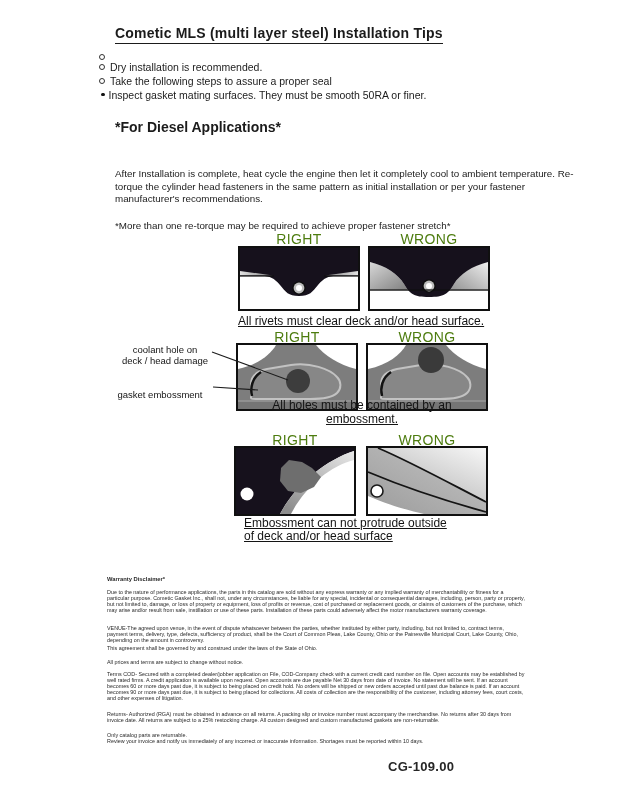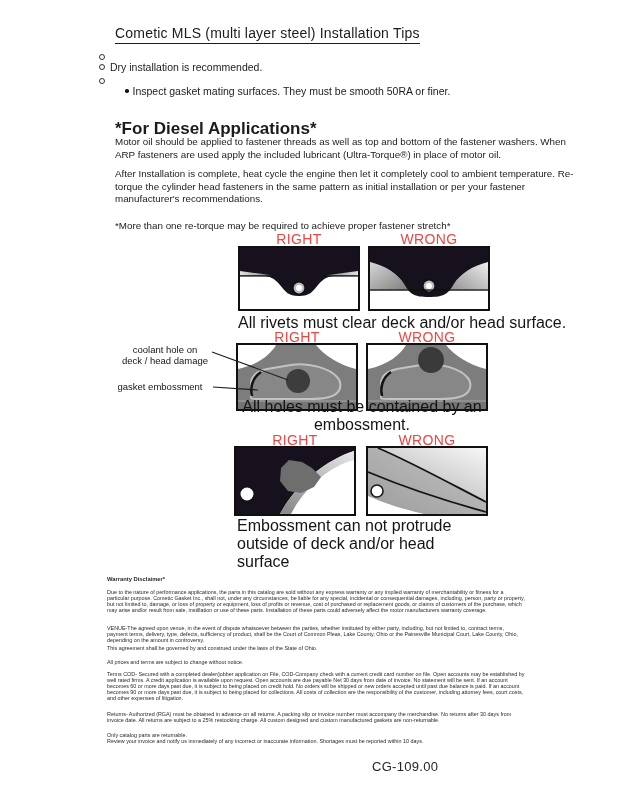--- a/index.html
+++ b/index.html
@@ -1,31 +1,31 @@
 <!DOCTYPE html>
 <html><head>
 <meta charset="utf-8">
 <style>
   html,body{margin:0;padding:0;background:#fff;}
   .page{position:relative;width:618px;height:800px;background:#ffffff;overflow:hidden;
         font-family:"Liberation Sans",sans-serif;color:#1b1b1b;}
   .abs{position:absolute;}
-  .doc-title{left:115px;top:25px;font-size:14px;font-weight:normal;
+  .doc-title{left:115px;top:25px;font-size:14px;font-weight:bold;
              border-bottom:1.6px solid #1b1b1b;padding-bottom:2px;letter-spacing:0.2px;}
   .tips{left:99px;top:49px;font-size:10.5px;line-height:14px;}
   .tip-row{display:flex;align-items:flex-start;}
   .tip-row .oglyph{width:4px;height:4px;border:1px solid #333;border-radius:50%;
                    margin:4.5px 5px 0 0;flex:0 0 auto;}
-  .sub{margin-left:26px;}
+  .sub{margin-left:2px;}
   .tip-row .dglyph{width:3.5px;height:3.5px;background:#111;border-radius:50%;
                    margin:5px 4px 0 0;flex:0 0 auto;}
-  .diesel-h{left:115px;top:119px;font-size:17px;font-weight:bold;}
+  .diesel-h{left:115px;top:119px;font-size:14px;font-weight:bold;}
   .body-p{left:115px;width:462px;font-size:9.8px;line-height:12.6px;}
-  .dlabel{font-size:14px;letter-spacing:0.4px;text-align:center;width:122px;color:#ef4444;}
-  .cap{font-size:16px;color:#141414;}
+  .dlabel{font-size:14px;letter-spacing:0.4px;text-align:center;width:122px;color:#4d7c0f;}
+  .cap{font-size:12px;color:#141414;text-decoration:underline;}
   .dsvg{display:block;}
   .side-lbl{font-size:9.5px;line-height:10.5px;text-align:center;color:#141414;}
   .warr{left:107px;width:418px;font-size:5.4px;line-height:6px;color:#2a2a2a;}
   .warr-h{font-weight:bold;font-size:5.8px;}
   .page-code{font-size:13px;letter-spacing:0.3px;color:#262626;}
 </style>
 </head>
 <body>
 
 <div class="page">
@@ -35,29 +35,29 @@
   <div class="abs tips">
     <div class="tip-row">
       <span class="oglyph"></span>
     </div>
     <div class="tip-row">
       <span class="oglyph"></span>
       <span>Dry installation is recommended.</span>
     </div>
     <div class="tip-row">
       <span class="oglyph"></span>
+      <span>Take the following steps to assure a proper seal</span>
     </div>
     <div class="tip-row sub">
       <span class="dglyph"></span>
       <span>Inspect gasket mating surfaces.  They must be smooth 50RA or finer.</span>
     </div>
   </div>
 
   <div class="abs diesel-h">*For Diesel Applications*</div>
-  <div class="abs body-p" style="top:136px;">Motor oil should be applied to fastener threads as well as top and bottom of the fastener washers. When ARP fasteners are used apply the included lubricant (Ultra-Torque®) in place of motor oil.</div>
   <div class="abs body-p" style="top:168px;">After Installation is complete, heat cycle the engine then let it completely cool to ambient temperature. Re-torque the cylinder head fasteners in the same pattern as initial installation or per your fastener manufacturer's recommendations.</div>
   <div class="abs body-p" style="top:220px;">*More than one re-torque may be required to achieve proper fastener stretch*</div>
 
   <div class="abs dlabel" style="left:238px;top:231px;">RIGHT</div>
   <div class="abs dlabel" style="left:368px;top:231px;">WRONG</div>
 
   <svg class="abs dsvg" style="left:238px;top:246px;" width="122" height="65" viewBox="0 0 122 65">
     <defs>
       <linearGradient id="wL" x1="0" y1="0" x2="1" y2="0">
         <stop offset="0" stop-color="#e2e2e2"></stop>
@@ -106,21 +106,21 @@
 
   <div class="abs cap" style="left:238px;top:314px;">All rivets must clear deck and/or head surface.</div>
 
   <div class="abs dlabel" style="left:236px;top:329px;">RIGHT</div>
   <div class="abs dlabel" style="left:366px;top:329px;">WRONG</div>
 
   <div class="abs side-lbl" style="left:118px;top:345px;width:94px;">
     <div>coolant hole on</div>
     <div>deck / head damage</div>
   </div>
-  <div class="abs side-lbl" style="left:108px;top:382px;width:104px;">gasket embossment</div>
+  <div class="abs side-lbl" style="left:108px;top:390px;width:104px;">gasket embossment</div>
 
   <svg class="abs dsvg" style="left:236px;top:343px;" width="122" height="68" viewBox="0 0 122 68">
     <rect x="1" y="1" width="120" height="66" fill="#7d7d7d" stroke="#101010" stroke-width="2"></rect>
     <rect x="2" y="58.5" width="118" height="7.5" fill="#757575"></rect>
     <line x1="2" y1="58" x2="120" y2="58" stroke="#a5a5a5" stroke-width="1"></line>
     <path d="M2,2 L40,2 C35,11 22,22 2,26 Z" fill="#ffffff"></path>
     <path d="M80,2 L120,2 L120,26 C103,22 88,12 80,2 Z" fill="#ffffff"></path>
     <path d="M15,55 V41 C15,33 22,28 31,26 L55,22 C74,19 94,26 101,34 C105,38 106,45 101,50 C96,55 85,56 74,56 L22,56 C17,56 15,56 15,55 Z" fill="#878787" stroke="#c2c2c2" stroke-width="2"></path>
     <path d="M16,53 C14,45 16,35 25,29" fill="none" stroke="#131313" stroke-width="2.5"></path>
     <circle cx="62" cy="38" r="12" fill="#3d3d3d"></circle>
@@ -173,27 +173,27 @@
       </linearGradient>
     </defs>
     <rect x="1" y="1" width="120" height="68" fill="url(#bg3w)" stroke="#101010" stroke-width="2"></rect>
     <path d="M12,2 L120,2 L120,56 C85,38 45,16 12,2 Z" fill="url(#band3w)"></path>
     <path d="M12,2 C45,16 85,38 120,56" fill="none" stroke="#141414" stroke-width="1.8"></path>
     <path d="M2,26 C40,42 80,55 120,66" fill="none" stroke="#141414" stroke-width="1.8"></path>
     <path d="M2,50 C25,60 45,65 58,68 L2,68 Z" fill="#ffffff"></path>
     <circle cx="11" cy="45" r="6" fill="#ffffff" stroke="#1a1a1a" stroke-width="1.6"></circle>
   </svg>
 
-  <div class="abs cap" style="left:237px;top:517px;width:215px;line-height:18px;">Embossment can not protrude outside of deck and/or head surface</div>
+  <div class="abs cap" style="left:244px;top:517px;width:215px;line-height:13px;">Embossment can not protrude outside of deck and/or head surface</div>
 
   <div class="abs warr warr-h" style="top:576px;">Warranty Disclaimer*</div>
   <div class="abs warr" style="top:589px;">Due to the nature of performance applications, the parts in this catalog are sold without any express warranty or any implied warranty of merchantability or fitness for a particular purpose.  Cometic Gasket Inc., shall not, under any circumstances, be liable for any special, incidental or consequential damages, including, person, party or property, but not limited to, damage, or loss of property or equipment, loss of profits or revenue, cost of purchased or replacement goods, or claims of customers of the purchase, which may arise and/or result from sale, instillation or use of these parts.  Installation of these parts could adversely affect the motor manufacturers warranty coverage.</div>
   <div class="abs warr" style="top:625px;">VENUE-The agreed upon venue, in the event of dispute whatsoever between the parties, whether instituted by either party, including, but not limited to, contract terms, payment terms, delivery, type, defects, sufficiency of product, shall be the Court of Common Pleas, Lake County, Ohio or the Painesville Municipal Court, Lake County, Ohio, depending on the amount in controversy.</div>
   <div class="abs warr" style="top:645px;">This agreement shall be governed by and construed under the laws of the State of Ohio.</div>
   <div class="abs warr" style="top:659px;">All prices and terms are subject to change without notice.</div>
   <div class="abs warr" style="top:671px;">Terms COD- Secured with a completed dealer/jobber application on File, COD-Company check with a current credit card number on file.  Open accounts may be established by well rated firms.  A credit application is available upon request.  Open accounts are due payable Net 30 days from date of invoice.  No statement will be sent.  If an account becomes 60 or more days past due, it is subject to being placed on credit hold.  No orders will be shipped or new orders accepted until past due balance is paid.  If an account becomes 90 or more days past due, it is subject to being placed for collections.  All costs of collection are the responsibility of the customer, including attorney fees, court costs, and other expenses of litigation.</div>
   <div class="abs warr" style="top:711px;">Returns- Authorized (RGA) must be obtained in advance on all returns.  A packing slip or invoice number must accompany the merchandise.  No returns after 30 days from invoice date.  All returns are subject to a 25% restocking charge.  All custom designed and custom manufactured gaskets are non-returnable.</div>
   <div class="abs warr" style="top:732px;">Only catalog parts are returnable.</div>
   <div class="abs warr" style="top:738px;">Review your invoice and notify us immediately of any incorrect or inaccurate information.  Shortages must be reported within 10 days.</div>
 
-  <div class="abs page-code" style="left:372px;top:759px;">CG-109.00</div>
+  <div class="abs page-code" style="left:388px;top:759px;font-weight:bold;">CG-109.00</div>
 
 </div>
 
 </body></html>

